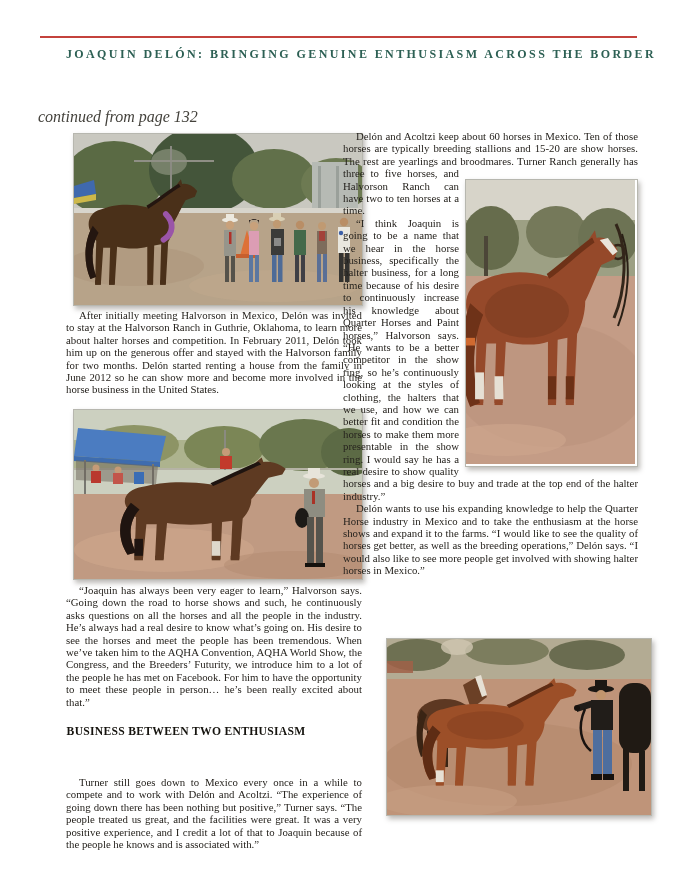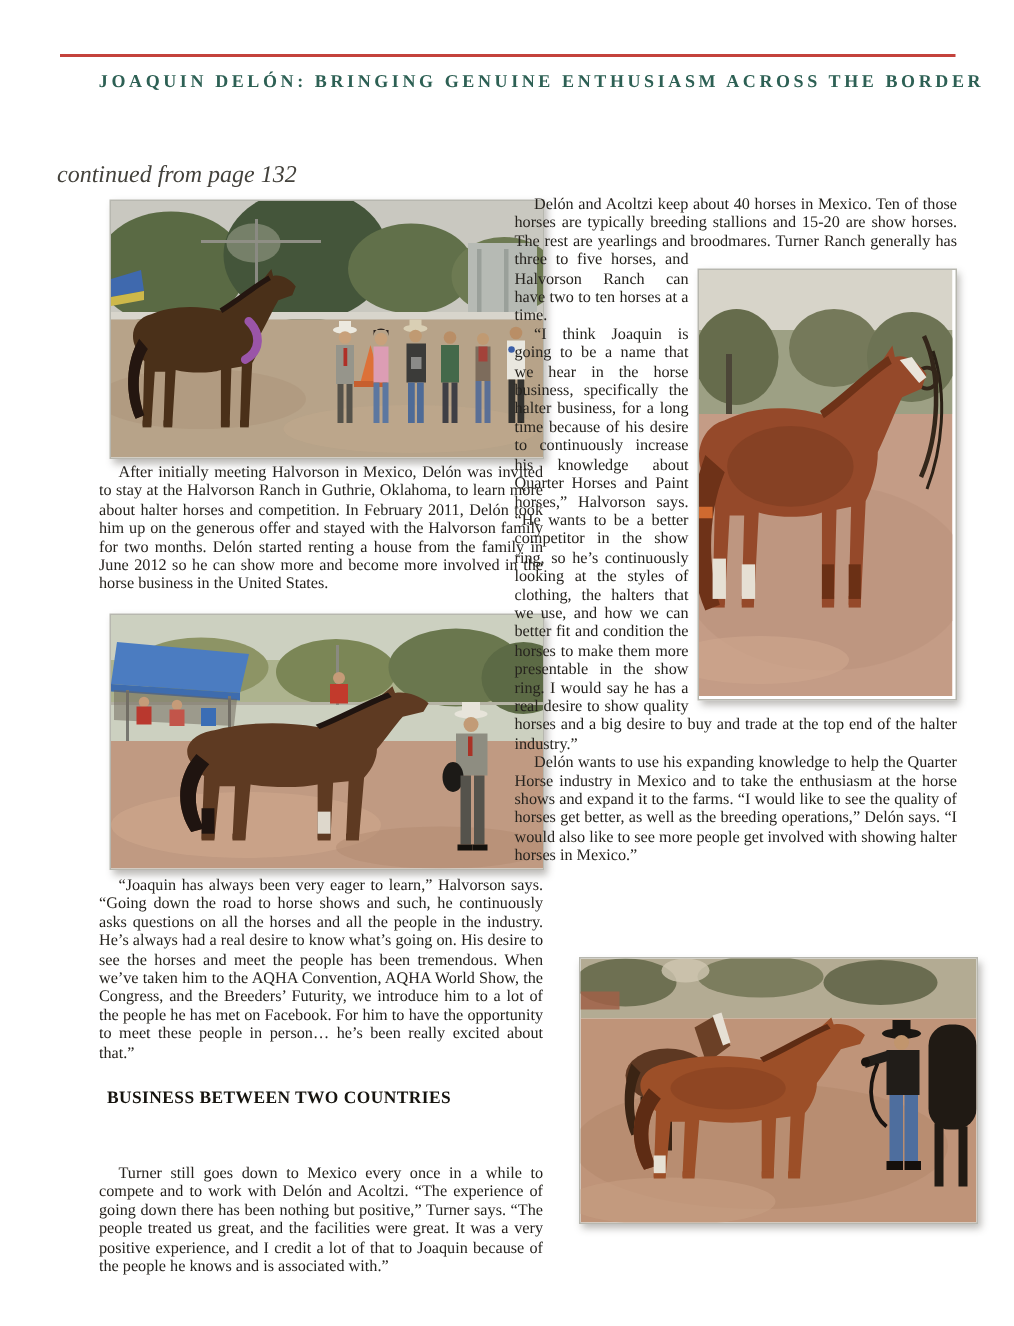--- a/index.html
+++ b/index.html
@@ -173,28 +173,28 @@
         <rect x="5" y="153" width="10" height="4" fill="#14110d"></rect>
         <rect x="15" y="153" width="10" height="4" fill="#14110d"></rect>
       </g>
     </svg>
   </div>
 
   <div class="abs body-text lcol" style="left:38px;top:584px;">
     <p class="ind">“Joaquin has always been very eager to learn,” Halvorson says. “Going down the road to horse shows and such, he continuously asks questions on all the horses and all the people in the industry. He’s always had a real desire to know what’s going on. His desire to see the horses and meet the people has been tremendous. When we’ve taken him to the AQHA Convention, AQHA World Show, the Congress, and the Breeders’ Futurity, we introduce him to a lot of the people he has met on Facebook. For him to have the opportunity to meet these people in person… he’s been really excited about that.”</p>
   </div>
 
-  <div class="subhead">BUSINESS BETWEEN TWO COUNTRIES</div>
+  <div class="subhead">BUSINESS BETWEEN TWO ENTHUSIASM</div>
 
   <div class="abs body-text lcol" style="left:38px;top:776px;">
     <p class="ind">Turner still goes down to Mexico every once in a while to compete and to work with Delón and Acoltzi. “The experience of going down there has been nothing but positive,” Turner says. “The people treated us great, and the facilities were great. It was a very positive experience, and I credit a lot of that to Joaquin because of the people he knows and is associated with.”</p>
   </div>
 
   <div class="rcol body-text">
-    <p class="ind"><span>Delón and Acoltzi keep about 40 horses in Mexico. Ten of those horses are typically breeding stallions and 15-20 are show horses. The rest are yearlings and broodmares. Turner Ranch generally has </span><span class="ph3 photo">
+    <p class="ind"><span>Delón and Acoltzi keep about 60 horses in Mexico. Ten of those horses are typically breeding stallions and 15-20 are show horses. The rest are yearlings and broodmares. Turner Ranch generally has </span><span class="ph3 photo">
           <svg width="169" height="284" viewBox="0 0 169 284">
         <rect width="169" height="96" fill="#d7d4c9"></rect>
         <rect x="0" y="40" width="169" height="56" fill="#8a8f6c" opacity=".75"></rect>
         <ellipse cx="25" cy="58" rx="28" ry="32" fill="#666c4c"></ellipse>
         <ellipse cx="90" cy="52" rx="30" ry="26" fill="#75795a"></ellipse>
         <ellipse cx="142" cy="58" rx="30" ry="30" fill="#6d7354"></ellipse>
         <rect x="18" y="56" width="4" height="40" fill="#4c4638"></rect>
         <rect x="0" y="96" width="169" height="188" fill="#c49c86"></rect>
         <ellipse cx="85" cy="205" rx="95" ry="62" fill="#b8907b" opacity=".45"></ellipse>
         <ellipse cx="40" cy="260" rx="60" ry="16" fill="#cfa68d" opacity=".6"></ellipse>

